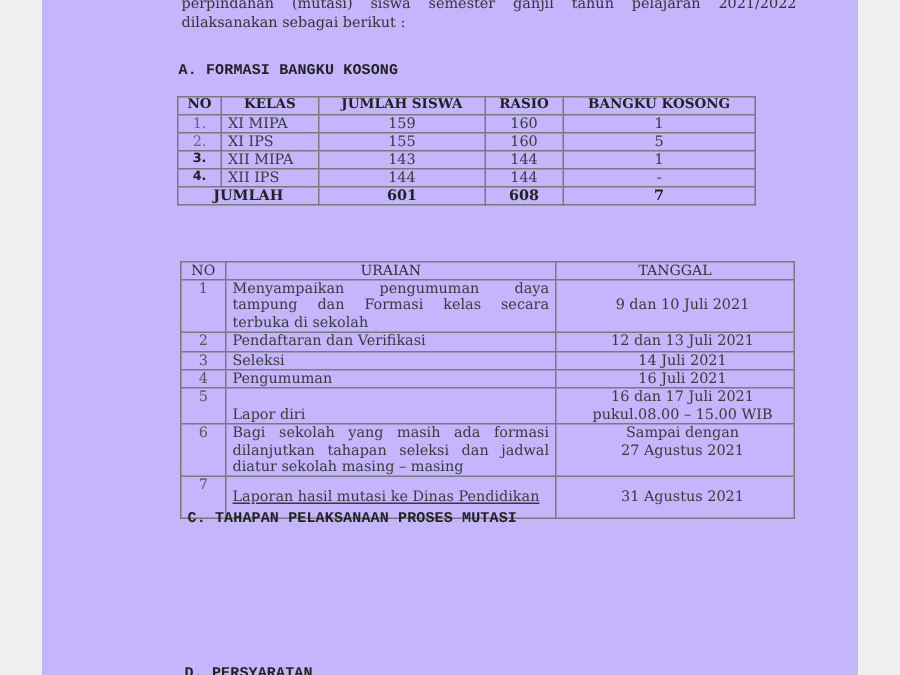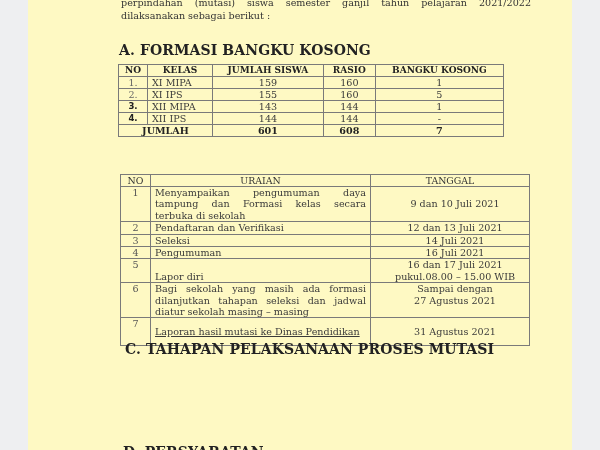--- a/index.html
+++ b/index.html
@@ -4,33 +4,33 @@
 <style>
   html, body { margin:0; padding:0; }
   body {
     width:600px; height:450px; overflow:hidden; position:relative;
     background:#eeeff1;
     font-family:"DejaVu Serif", serif;
     color:#2a2a2a;
   }
   .page {
     position:absolute; left:28px; top:0; width:544px; height:450px;
-    background:#fef9c3;
+    background:#c4b5fd;
     overflow:hidden;
   }
   .abs { position:absolute; }
   .para {
     left:93px; top:0; width:410px;
     font-size:9.6px; line-height:13px; color:#333;
     text-align:justify;
   }
   .para span { display:block; }
   .para .l1 { text-align:justify; text-align-last:justify; margin-top:-4px; }
   .heading {
-    font-weight:bold; font-size:14px; color:#222; letter-spacing:0.1px;
+    font-weight:bold; font-size:10px; color:#222; letter-spacing:0.1px;font-family:Liberation Mono, monospace;
   }
   table { border-collapse:collapse; font-size:9.6px; color:#3a3a3a; }
   td, th { border:1px solid #7a7a7a; padding:0 4px; height:11px; line-height:11px; }
   th { font-weight:bold; color:#222; font-size:9px; }
   .t1 { left:90px; top:64px; width:386px; }
   .t1 td { text-align:center; }
   .t1 td.kelas { text-align:left; }
   .t1 td.no { width:20px; color:#666; }
   .t1 td.no.b { color:#222; font-weight:bold; font-family:"DejaVu Sans", sans-serif; font-size:8.5px; }
   .t1 tr.total td { font-weight:bold; color:#222;margin-left:16px; }

